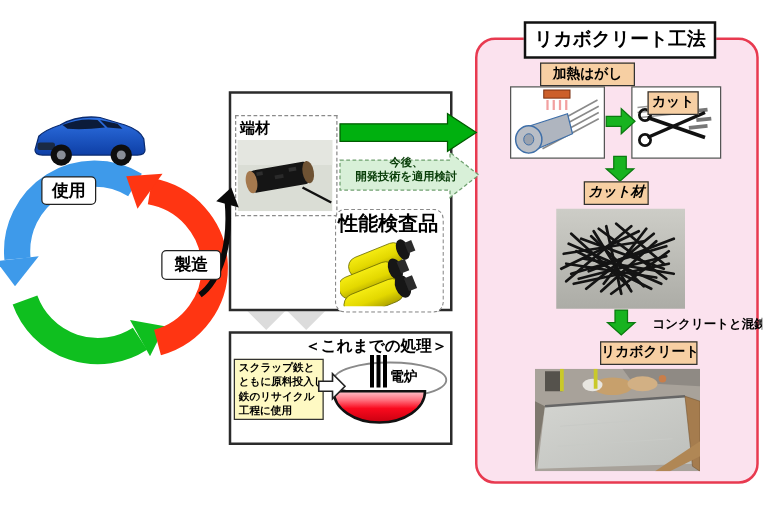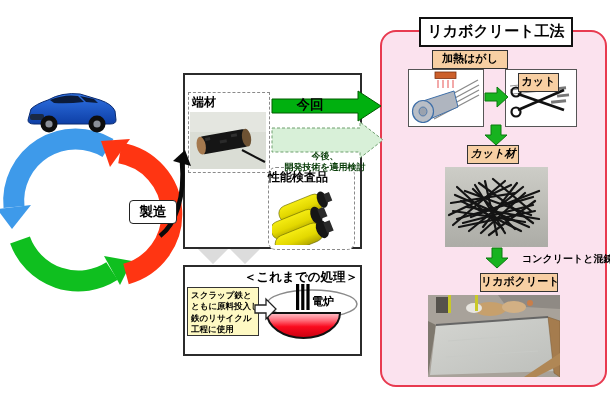--- a/index.html
+++ b/index.html
@@ -66,20 +66,23 @@
     <polygon points="120,160 104,131 132,136" fill="#0FBF1F"></polygon>
     <path d="M 126 149 A 62 62 0 0 0 120 28" fill="none" stroke="#FF3512" stroke-width="21"></path>
     <polygon points="130,14 110,42 101,16" fill="#FF3512"></polygon>
   </svg>
 
   <svg class="abs" style="left:148px;top:148px;z-index:5" width="48" height="95" viewBox="0 0 48 95">
     <path d="M 12 88 C 28 76 37 48 34 14" fill="none" stroke="#0a0a0a" stroke-width="4.5"></path>
     <polygon points="37,2 25,13 43,18" fill="#0a0a0a"></polygon>
   </svg>
 
+  <div class="cycle-label" style="left:33px;top:141px;width:42px;height:21px;">
+    <span>使用</span>
+  </div>
   <div class="cycle-label" style="left:129px;top:200px;width:46px;height:22px;">
     <span>製造</span>
   </div>
 
   <svg class="abs" style="left:192px;top:165px;z-index:1" width="80" height="100" viewBox="0 0 80 100">
     <polygon points="10,0 32,0 32,80 40,80 21,99 2,80 10,80" fill="#DCDCDC"></polygon>
     <polygon points="42,31 70,31 70,47 64,47 64,80 72,80 53,99 34,80 42,80" fill="#DCDCDC"></polygon>
   </svg>
 
   <div class="frame" style="left:183px;top:73px;width:175px;height:172px;"></div>
@@ -98,34 +101,31 @@
       <rect x="16" y="22" width="5" height="3" fill="#2e2e2e"></rect>
       <rect x="30" y="27" width="7" height="3" fill="#2a2a2a"></rect>
       <rect x="42" y="23" width="6" height="3" fill="#303030"></rect>
     </g>
     <line x1="52" y1="38" x2="75" y2="50" stroke="#111" stroke-width="2"></line>
   </svg>
 
   <svg class="abs" style="left:270px;top:87px;z-index:5" width="114" height="38" viewBox="0 0 114 38">
     <polygon points="2,12 88,12 88,4 111,19 88,34 88,26 2,26" fill="#00B00F" stroke="#005c00" stroke-width="1"></polygon>
   </svg>
-  <div class="now-text" style="left:280px;top:96px;width:60px;">
-    <span>今回</span>
-  </div>
 
   <svg class="abs" style="left:270px;top:120px;z-index:5" width="116" height="40" viewBox="0 0 116 40">
     <polygon points="2,8 90,8 90,2 113,20 90,38 90,32 2,32" fill="#D8F0D8" stroke="#6fa06f" stroke-width="1" stroke-dasharray="3,2"></polygon>
   </svg>
   <div class="future-text" style="left:274px;top:126px;width:102px;">
-    <span style="display:block;margin-top:25px;">今後、</span>
+    <span style="display:block;">今後、</span>
     <span style="display:block;">開発技術を適用検討</span>
   </div>
 
   <div class="dashed-box" style="left:268px;top:167px;width:85px;height:81px;border-radius:8px;"></div>
-  <div class="abs" style="left:268px;top:169px;width:85px;text-align:left;font-size:12px;font-weight:bold;z-index:4;">
+  <div class="abs" style="left:268px;top:169px;width:85px;text-align:center;font-size:16px;font-weight:bold;z-index:4;">
     <span>性能検査品</span>
   </div>
   <svg class="photo" style="left:272px;top:185px;" width="78" height="60" viewBox="0 0 78 60">
     <defs>
       <linearGradient id="tankG" x1="0" y1="0" x2="0" y2="1">
         <stop offset="0" stop-color="#F5EC12"></stop>
           <stop offset="0.55" stop-color="#E3D800"></stop>
           <stop offset="1" stop-color="#AFA400"></stop>
       </linearGradient>
     </defs>

